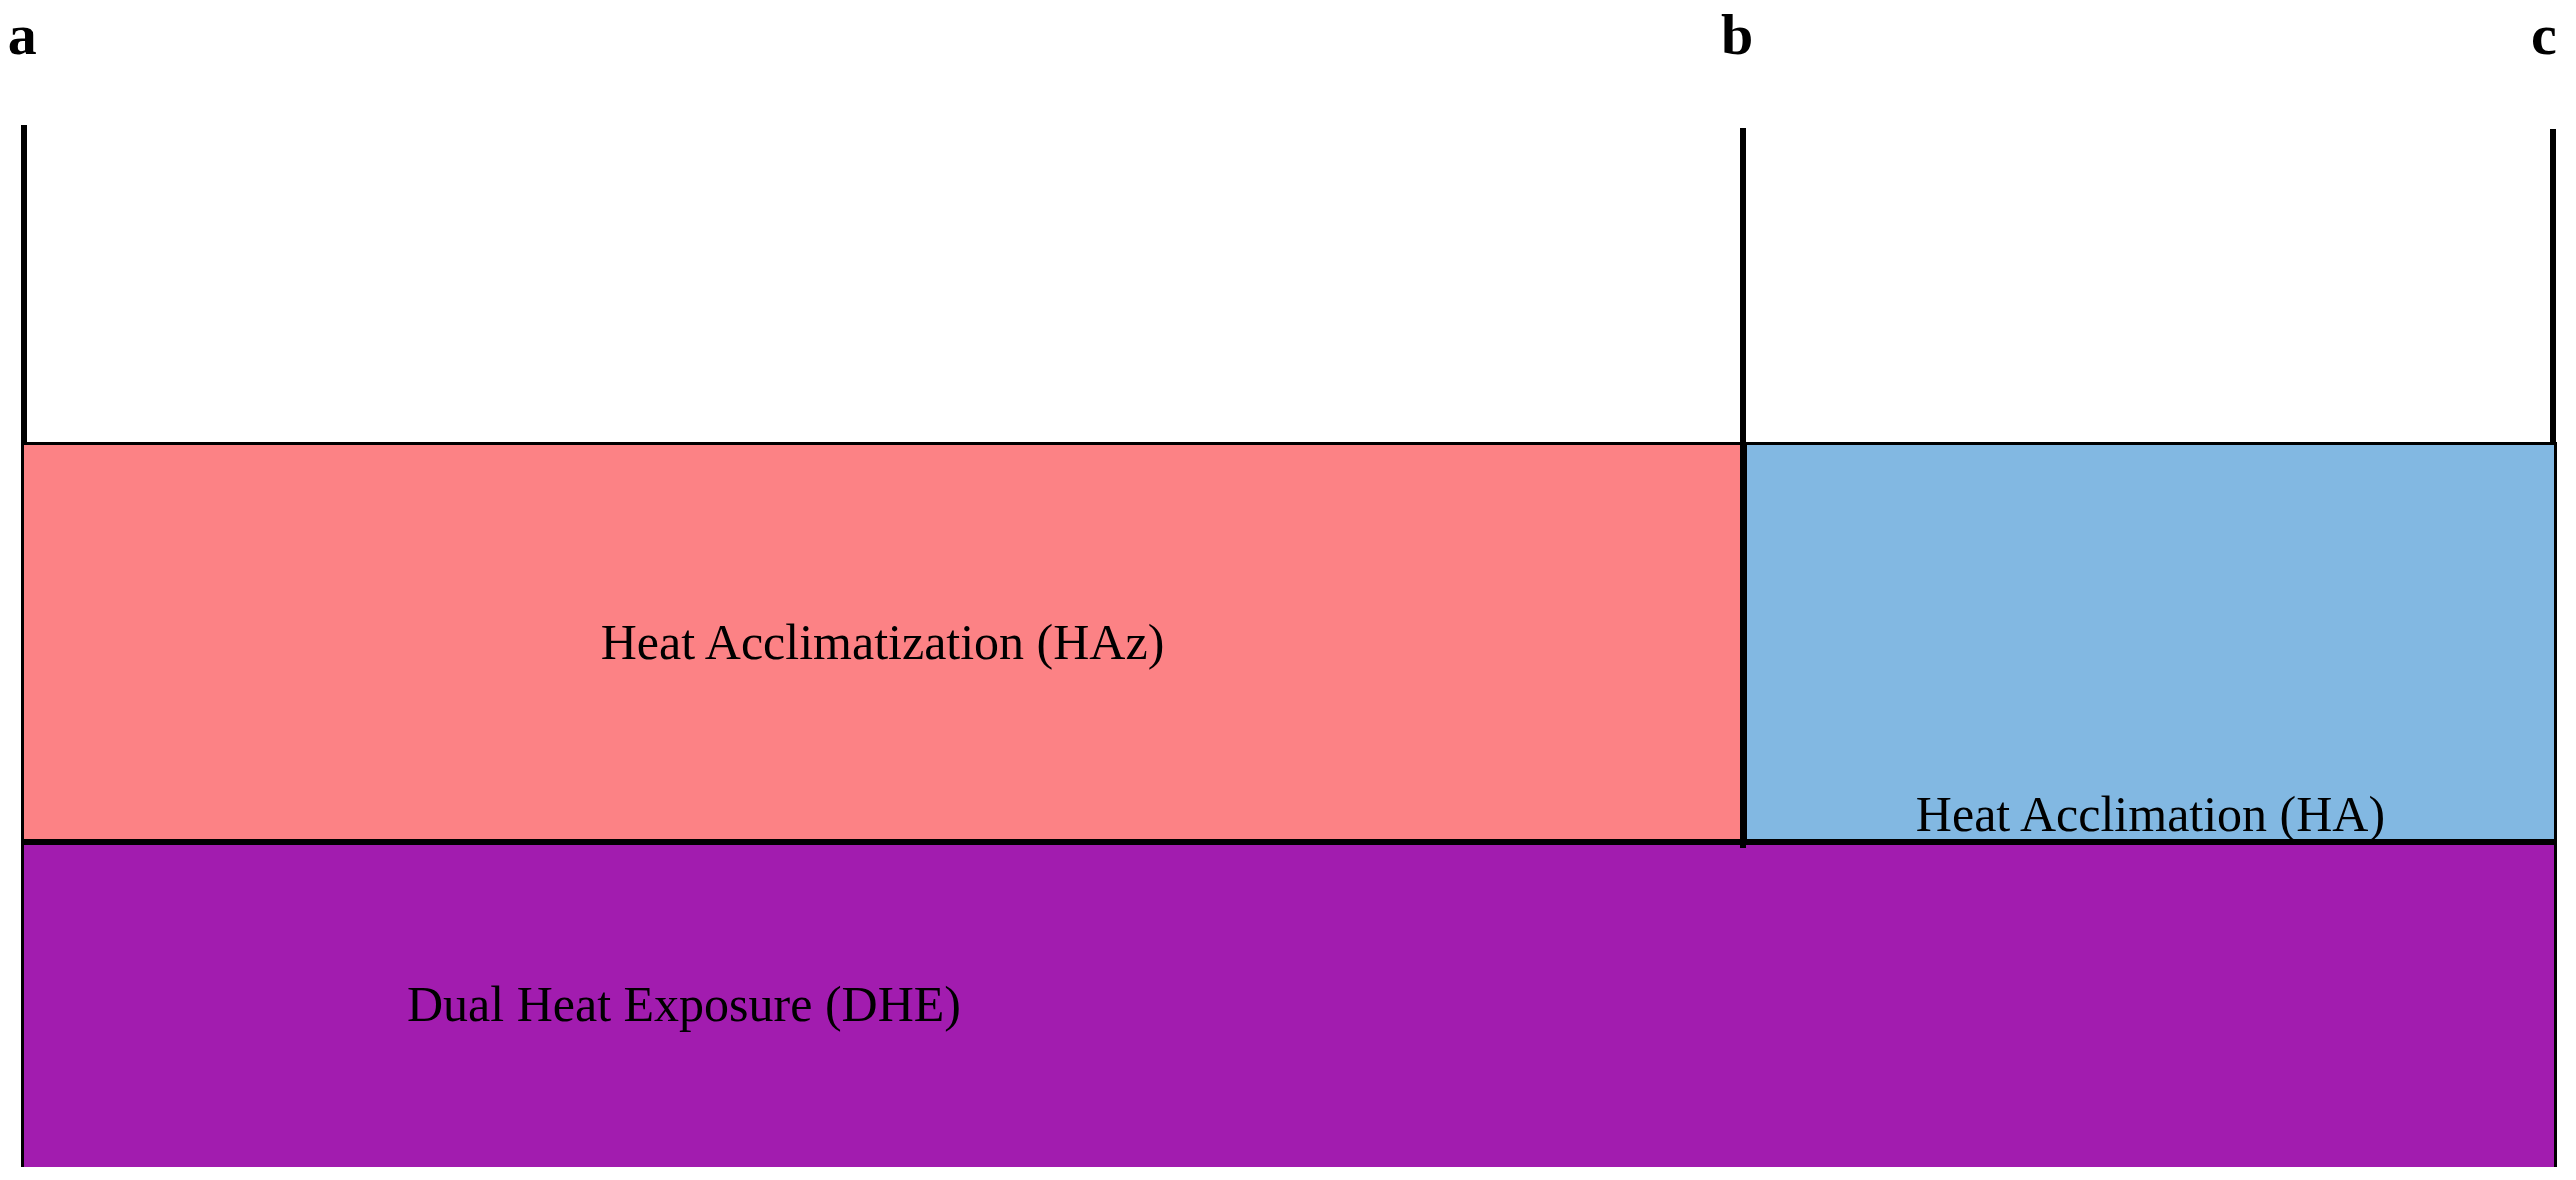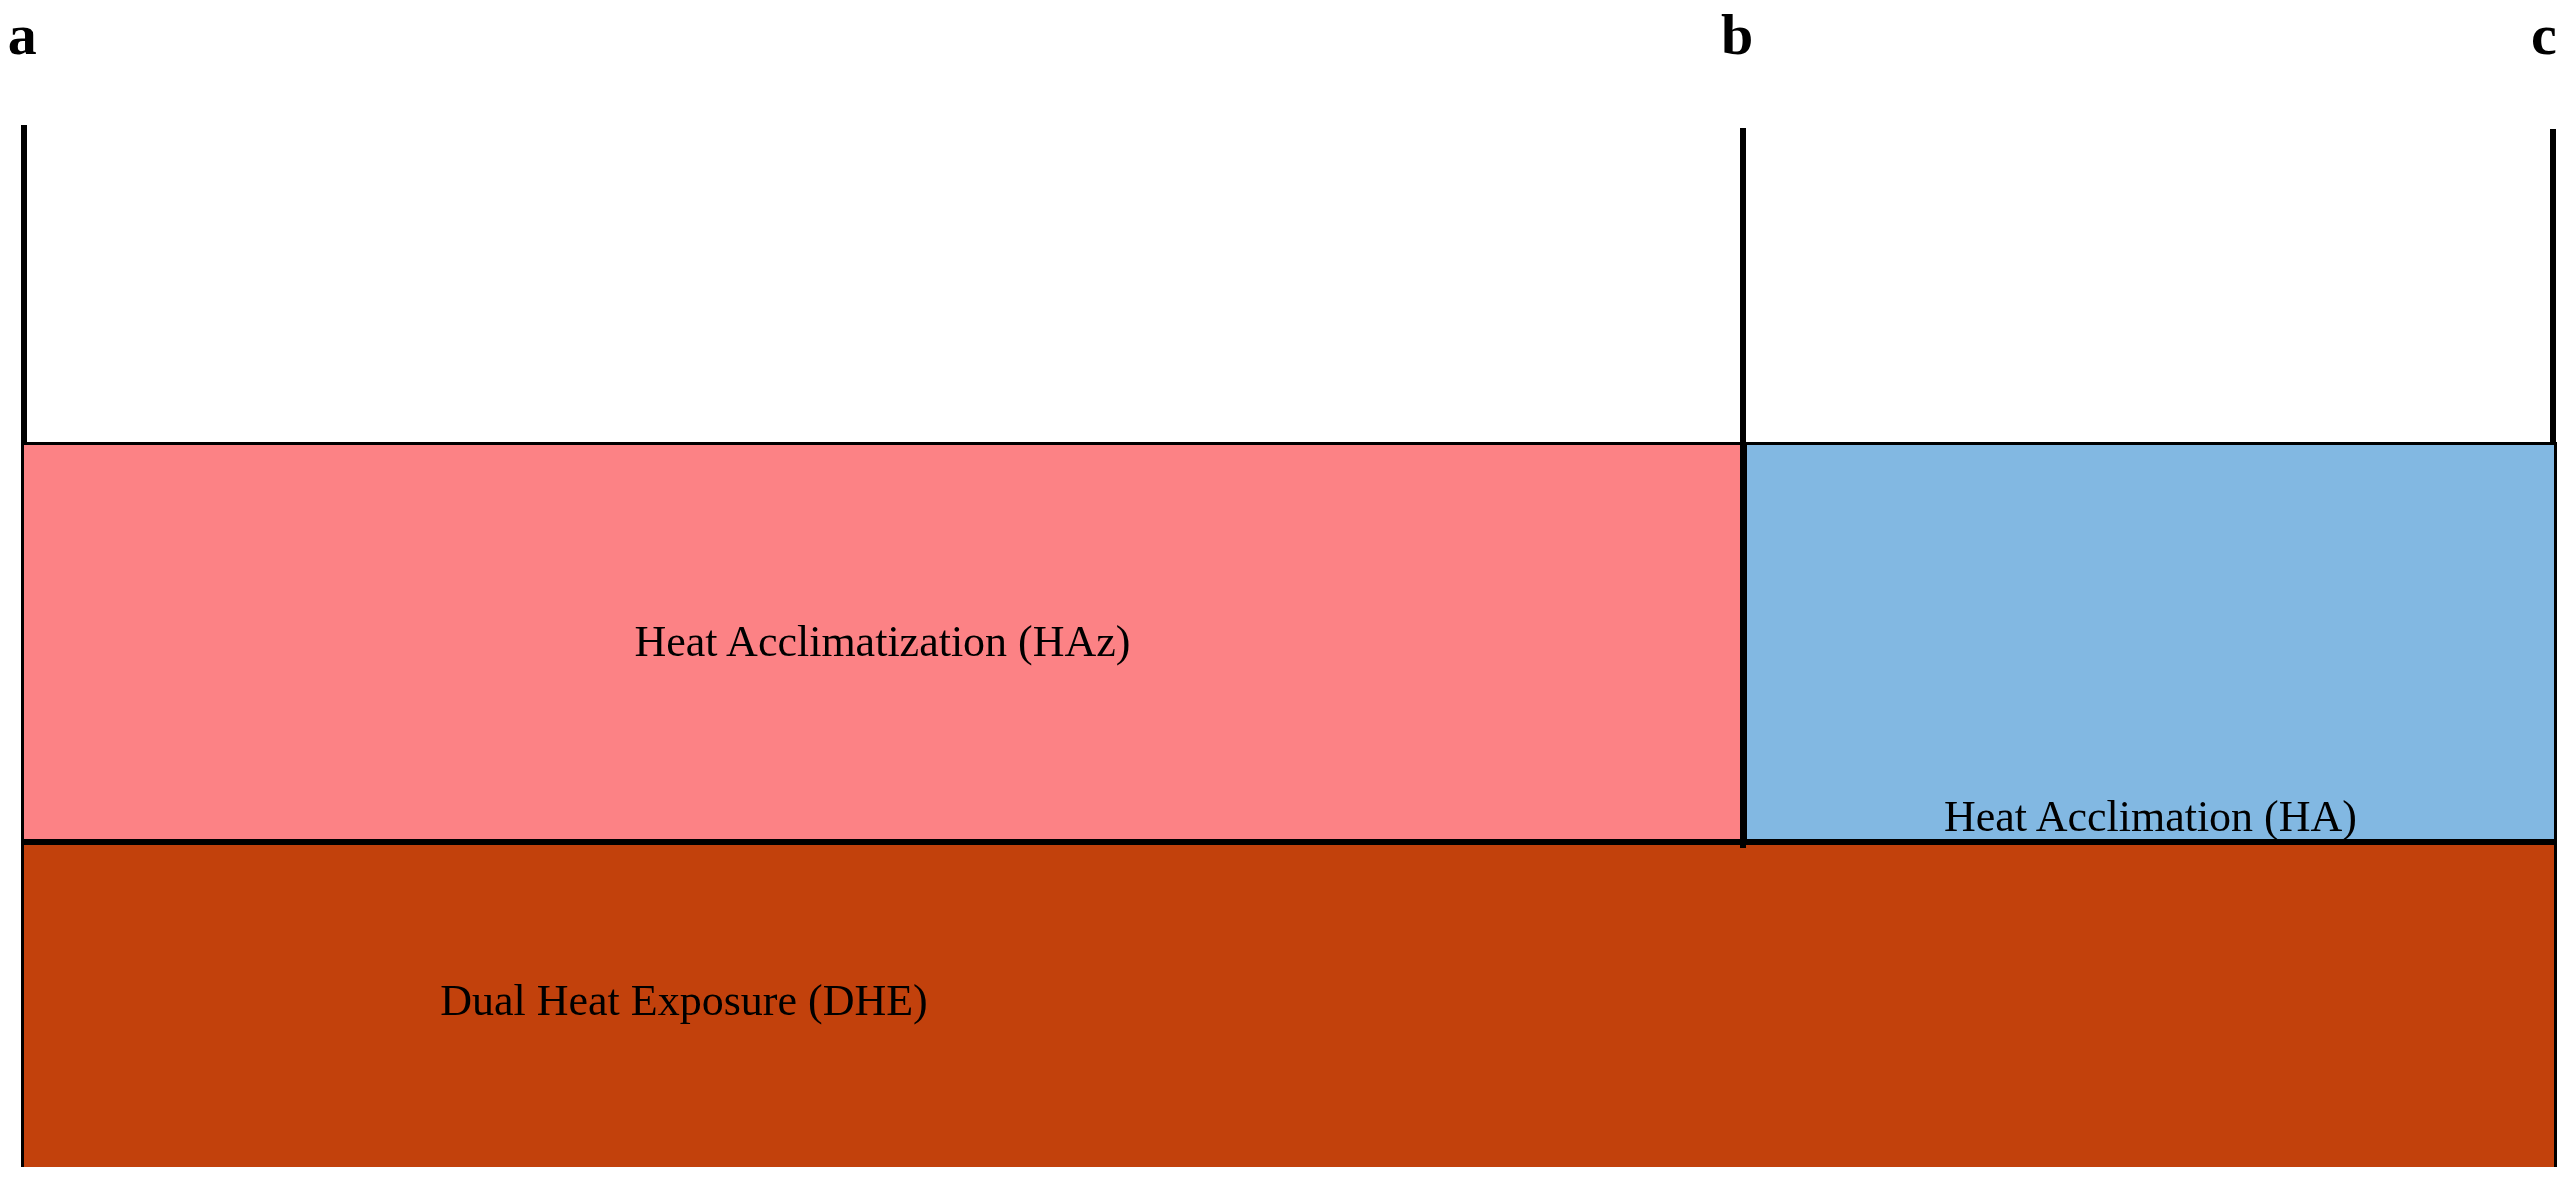--- a/index.html
+++ b/index.html
@@ -45,21 +45,21 @@
   .phase-block {
     position: absolute;
     box-sizing: border-box;
     border: 3.9px solid #000000;
     display: flex;
     align-items: center;
     justify-content: center;
   }
   .phase-label {
     font-family: "Liberation Serif", "DejaVu Serif", serif;
-    font-size: 44px;
+    font-size: 50px;
     line-height: 1;
     color: #000000;
     white-space: nowrap;
     user-select: none;
   }
 
   
   #block-haz {
     left: 21px;
     top: 442px;
@@ -103,20 +103,20 @@
   <div class="timeline-rule" id="rule-c"></div>
 
   <div class="phase-block" id="block-haz" style-fill="#FC8285" style="background-color: rgb(252, 130, 133); border-color: rgb(0, 0, 0);">
     <span class="phase-label">Heat Acclimatization (HAz)</span>
   </div>
 
   <div class="phase-block" id="block-ha" style="background-color: rgb(130, 184, 226); border-color: rgb(0, 0, 0);">
     <span class="phase-label">Heat Acclimation (HA)</span>
   </div>
 
-  <div class="phase-block" id="block-dhe" style="background-color: #c2410c; border-top-color: rgb(0, 0, 0); border-right-color: rgb(0, 0, 0); border-bottom: none; border-left-color: rgb(0, 0, 0);">
+  <div class="phase-block" id="block-dhe" style="background-color: #a21caf; border-top-color: rgb(0, 0, 0); border-right-color: rgb(0, 0, 0); border-bottom: none; border-left-color: rgb(0, 0, 0);">
     <span class="phase-label">Dual Heat Exposure (DHE)</span>
   </div>
 
   <div class="timeline-rule" id="rule-b"></div>
 
 </div>
 
 
 </body></html>

